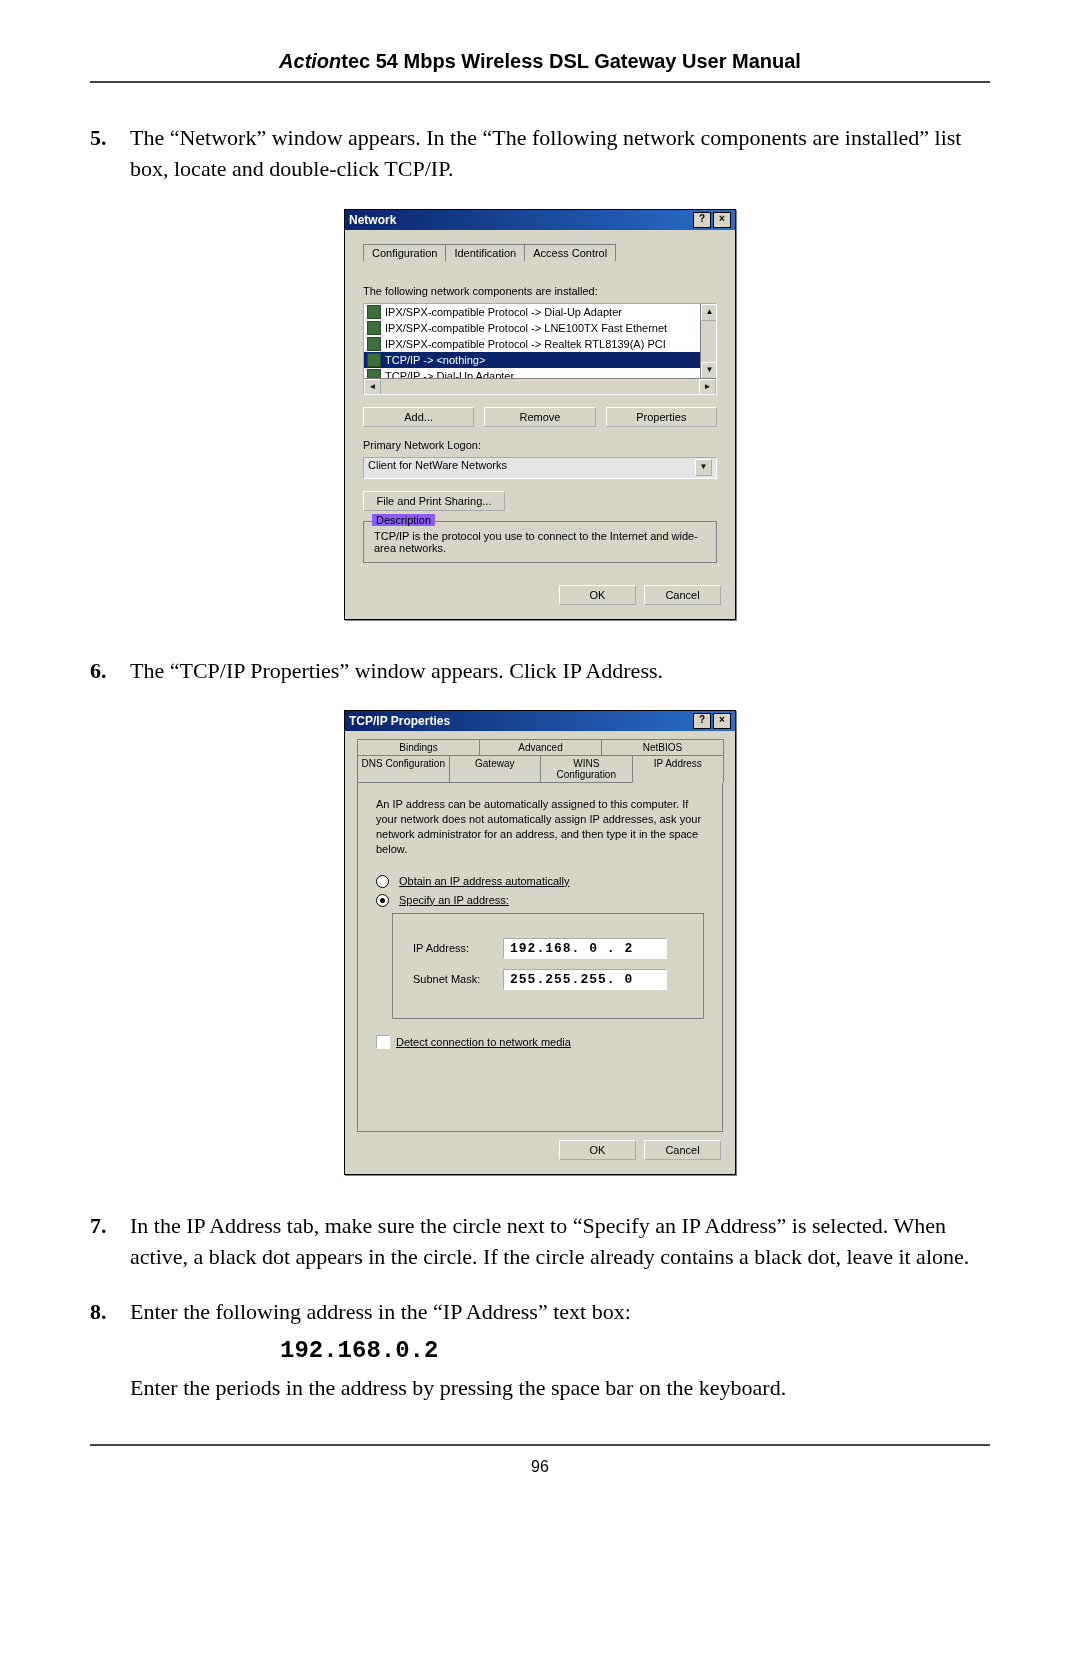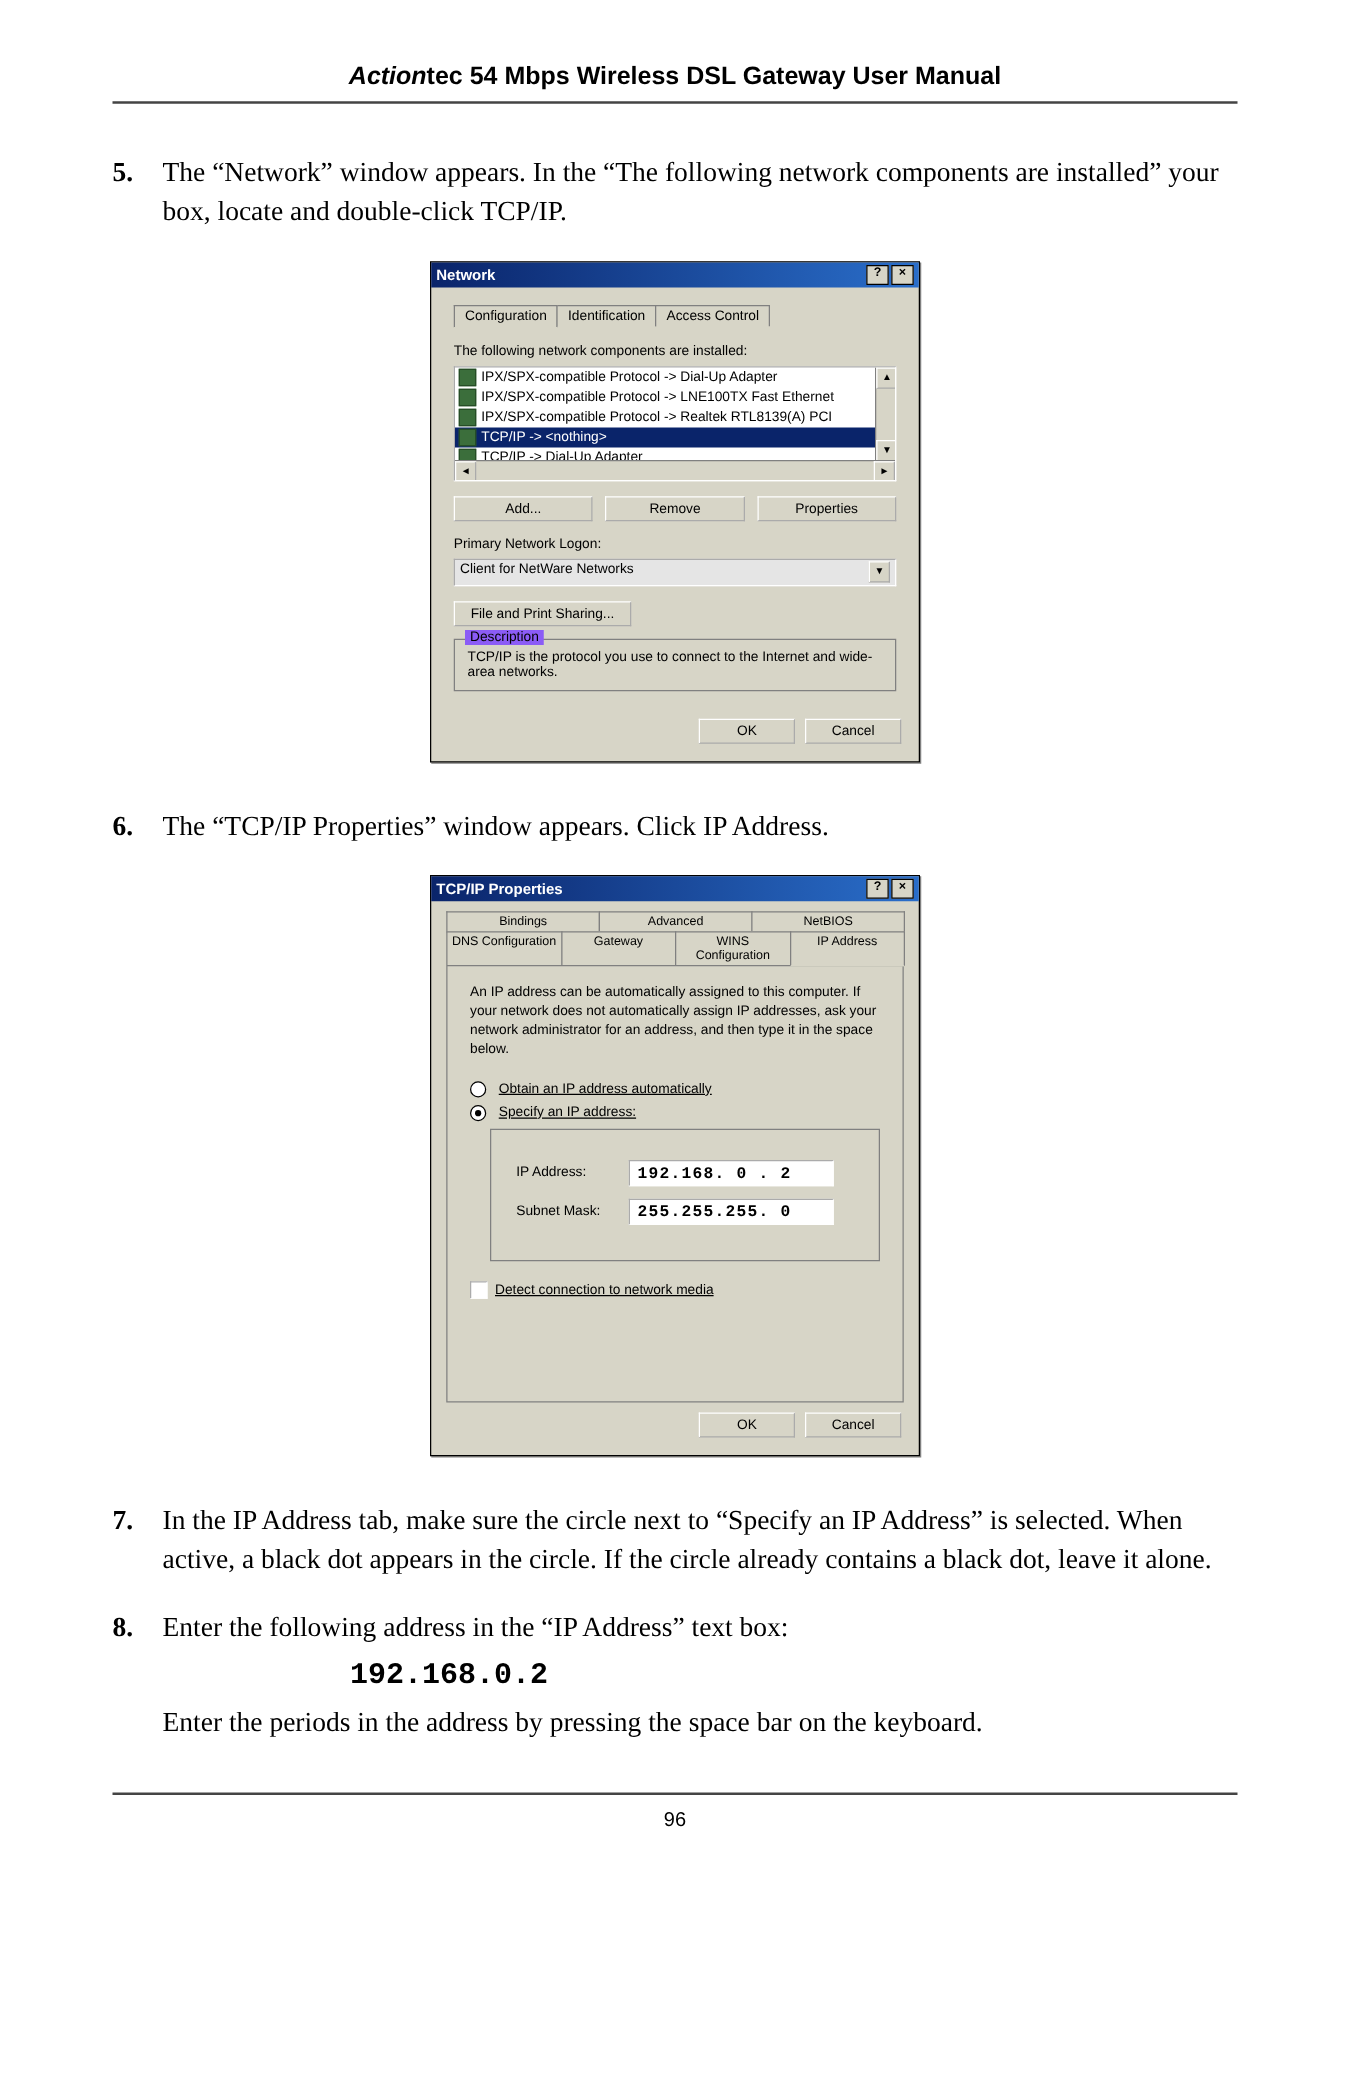--- a/index.html
+++ b/index.html
@@ -90,21 +90,21 @@
     line-height: 12px;
     text-align: center;
     font-weight: bold;
   }
   .win-body {
     padding: 14px 18px;
   }
   .win-tabs {
     display: flex;
     font-size: 11px;
-    margin-bottom: 2px;
+    margin-bottom: 12px;
   }
   .win-tab {
     border: 1px solid #808080;
     border-bottom: none;
     padding: 2px 8px;
     background: #d7d5c7;
     margin-right: -1px;
     position: relative;
   }
   .win-tab.active {
@@ -328,21 +328,21 @@
 <div class="page">
 
   <div class="header-title">
     <span class="brand-italic">Action</span><span>tec 54 Mbps Wireless DSL Gateway User Manual</span>
   </div>
   <hr class="header-rule">
 
   <div class="step">
     <div class="step-num">5.</div>
     <div class="step-body">
-      <span>The “Network” window appears. In the “The following network components are installed” your box, locate and double-click </span><span class="bold">TCP/IP</span><span>.</span>
+      <span>The “Network” window appears. In the “The following network components are installed” list box, locate and double-click </span><span class="bold">TCP/IP</span><span>.</span>
     </div>
   </div>
 
   <div class="dialog-wrap">
     <div class="win-dialog">
       <div class="win-titlebar">
         <span>Network</span>
         <div class="tbtns">
           <div class="win-tbtn">?</div>
           <div class="win-tbtn">×</div>

